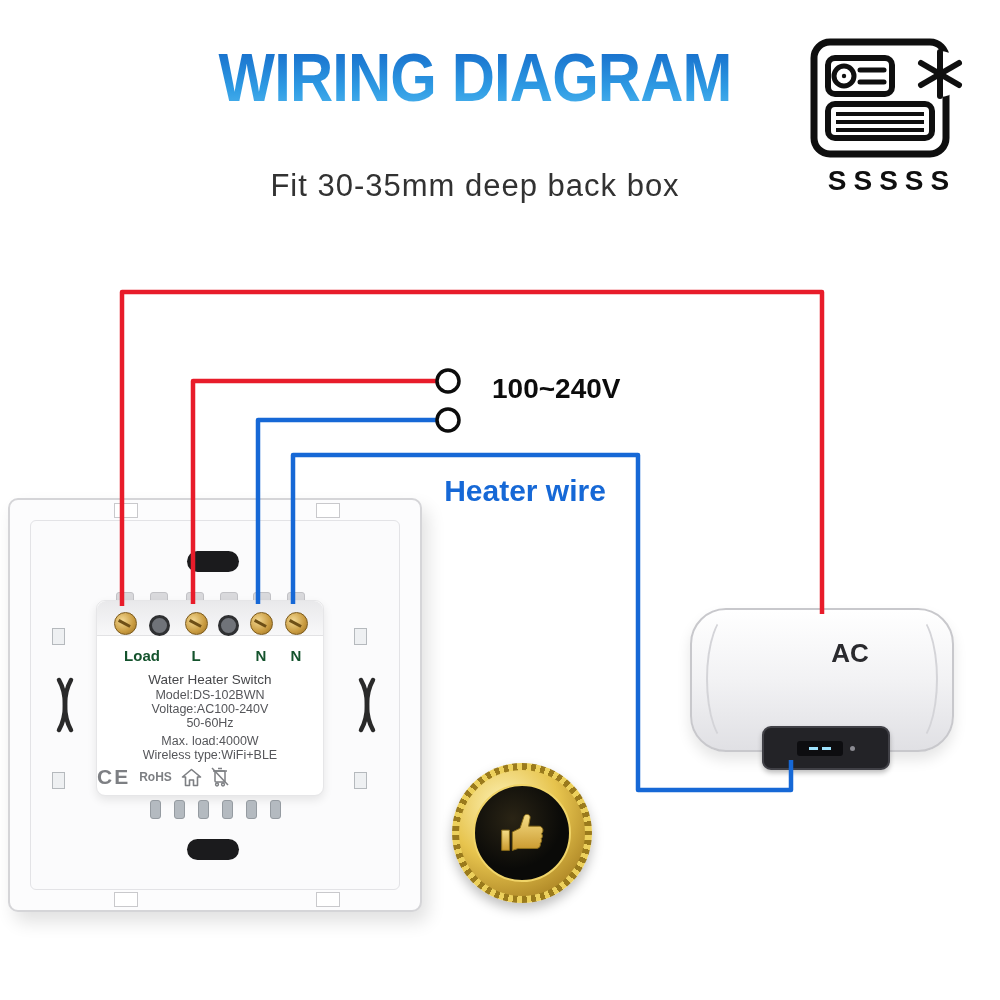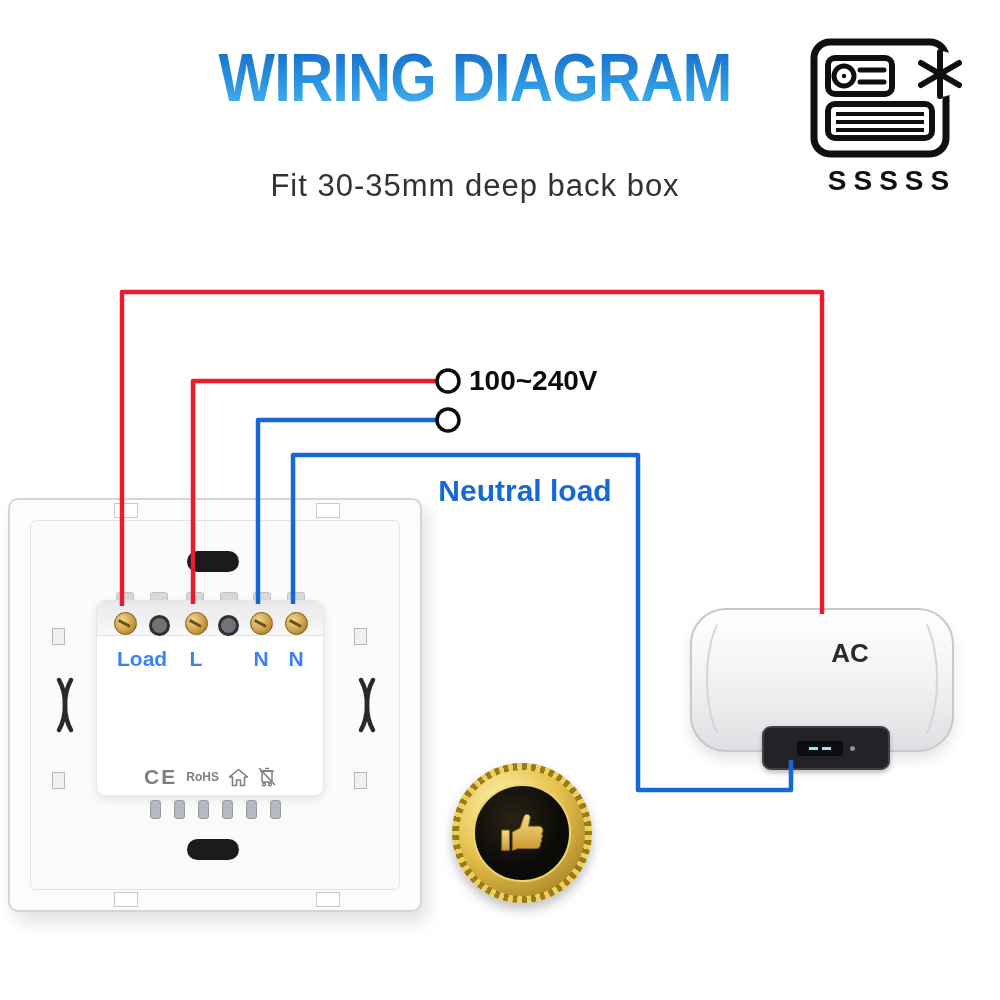--- a/index.html
+++ b/index.html
@@ -13,21 +13,21 @@
          background:linear-gradient(180deg,#1061c4 0%,#2f9ce4 65%,#54b8ef 100%);
          -webkit-background-clip:text;background-clip:text;color:transparent;}
   .subtitle{position:absolute;left:0;top:140px;width:950px;text-align:center;
             font-size:31px;color:#323232;letter-spacing:1px;margin-top:28px;}
 
   
   .live-label{position:absolute;left:380px;top:233px;width:250px;text-align:center;
               font-size:30px;font-weight:700;color:#e81c2a;}
   .neutral-label{position:absolute;left:395px;top:474px;width:260px;text-align:center;
                  font-size:30px;font-weight:700;color:#1668d6;}
-  .pw{position:absolute;left:469px;font-size:28px;font-weight:700;color:#0c0c0c;}
+  .pw{position:absolute;left:492px;font-size:28px;font-weight:700;color:#0c0c0c;margin-top:8px;}
   .pw1{top:365px;} .pw2{top:404px;}
 
   
   .wires{position:absolute;left:0;top:0;width:1000px;height:1000px;z-index:6;pointer-events:none;}
 
   
   .hvac{position:absolute;left:806px;top:34px;width:172px;height:172px;z-index:2;}
 
   
   .panel{position:absolute;left:8px;top:498px;width:410px;height:410px;z-index:2;
@@ -53,29 +53,29 @@
   .term-strip{position:absolute;left:0;top:0;right:0;height:34px;border-radius:9px 9px 0 0;
               background:linear-gradient(180deg,#e9e9eb,#f8f8f9);border-bottom:1px solid #e2e2e4;}
   .screw{position:absolute;border-radius:50%;}
   .screw-gold{width:21px;height:21px;top:11px;border:1px solid #7c5a1b;
               background:radial-gradient(circle at 35% 35%,#f3d892,#c89a3f 60%,#936b22);}
   .screw-gold::after{content:"";position:absolute;left:3px;top:8.5px;width:13px;height:2.5px;
                      background:#6e4f16;transform:rotate(28deg);}
   .screw-dark{width:15px;height:15px;top:14px;background:#707379;border:3px solid #2f3032;}
   .g1{left:17px;} .g2{left:88px;} .g3{left:153px;} .g4{left:188px;}
   .d1{left:52px;} .d2{left:121px;}
-  .tlabel{position:absolute;top:46px;text-align:center;font-size:21px;font-weight:600;color:#3b82f6;}
+  .tlabel{position:absolute;top:46px;text-align:center;font-size:15px;font-weight:600;color:#14532d;}
   .tl-load{left:20px;width:50px;} .tl-l{left:88px;width:22px;}
   .tl-n1{left:153px;width:22px;} .tl-n2{left:188px;width:22px;}
 
   .info{position:absolute;left:0;top:72px;width:100%;text-align:center;color:#55565a;
         font-size:12.5px;line-height:14px;}
   .info .l1{font-size:13.5px;color:#46474a;margin-bottom:1px;}
   .info .mt{margin-top:4px;}
-  .certs{position:absolute;left:0;right:0;top:164px;display:flex;justify-content:center;
+  .certs{position:absolute;left:0;right:0;top:164px;display:flex;
          align-items:center;gap:9px;color:#7d7f83;}
   .ce{font-size:21px;font-weight:700;letter-spacing:2px;}
   .rohs{font-size:12px;font-weight:700;}
 
   .vents{position:absolute;left:140px;top:300px;display:flex;gap:13px;}
   .vent{width:9px;height:17px;background:#b4bac0;border:1px solid #959ba1;border-radius:3px;}
 
   
   .heater{position:absolute;left:690px;top:608px;width:260px;height:140px;z-index:1;
           background:linear-gradient(180deg,#ffffff,#f2f2f4 50%,#e0e0e4);
@@ -130,21 +130,21 @@
         <g stroke="#0f0f0f" stroke-width="6" stroke-linecap="round">
           <line x1="134" y1="18" x2="134" y2="62"></line>
           <line x1="115" y1="29" x2="153" y2="51"></line>
           <line x1="153" y1="29" x2="115" y2="51"></line>
         </g>
       </g>
       <text x="86" y="156" text-anchor="middle" font-size="28" font-weight="bold" letter-spacing="7" fill="#0f0f0f">SSSSS</text>
     </svg>
   </div>
 
-  <div class="neutral-label">Neutral load</div>
+  <div class="neutral-label">Heater wire</div>
   <div class="pw pw1">100~240V</div>
 
   <div class="panel">
     <div class="panel-inner"></div>
     <div class="tab t1"></div>
     <div class="tab t2"></div>
     <div class="tab b1"></div>
     <div class="tab b2"></div>
     <div class="pill pill-top"></div>
     <div class="pill pill-bottom"></div>
@@ -179,20 +179,28 @@
       <div class="screw screw-gold g2"></div>
       <div class="screw screw-dark d2"></div>
       <div class="screw screw-gold g3"></div>
       <div class="screw screw-gold g4"></div>
 
       <div class="tlabel tl-load">Load</div>
       <div class="tlabel tl-l">L</div>
       <div class="tlabel tl-n1">N</div>
       <div class="tlabel tl-n2">N</div>
 
+      <div class="info">
+        <div class="l1">Water Heater Switch</div>
+        <div>Model:DS-102BWN</div>
+        <div>Voltage:AC100-240V</div>
+        <div>50-60Hz</div>
+        <div class="mt">Max. load:4000W</div>
+        <div>Wireless type:WiFi+BLE</div>
+      </div>
 
       <div class="certs">
         <span class="ce">CE</span>
         <span class="rohs">RoHS</span>
         <svg width="21" height="19" viewBox="0 0 21 19">
           <path d="M10.5 1.5 L19.5 9 H16.5 V17.5 H12.5 V12 H8.5 V17.5 H4.5 V9 H1.5 Z" fill="none" stroke="#7d7f83" stroke-width="1.6" stroke-linejoin="round"></path>
         </svg>
         <svg width="18" height="20" viewBox="0 0 18 20">
           <g stroke="#7d7f83" stroke-width="1.5" fill="none">
             <rect x="4" y="4" width="10" height="11" rx="1"></rect>

